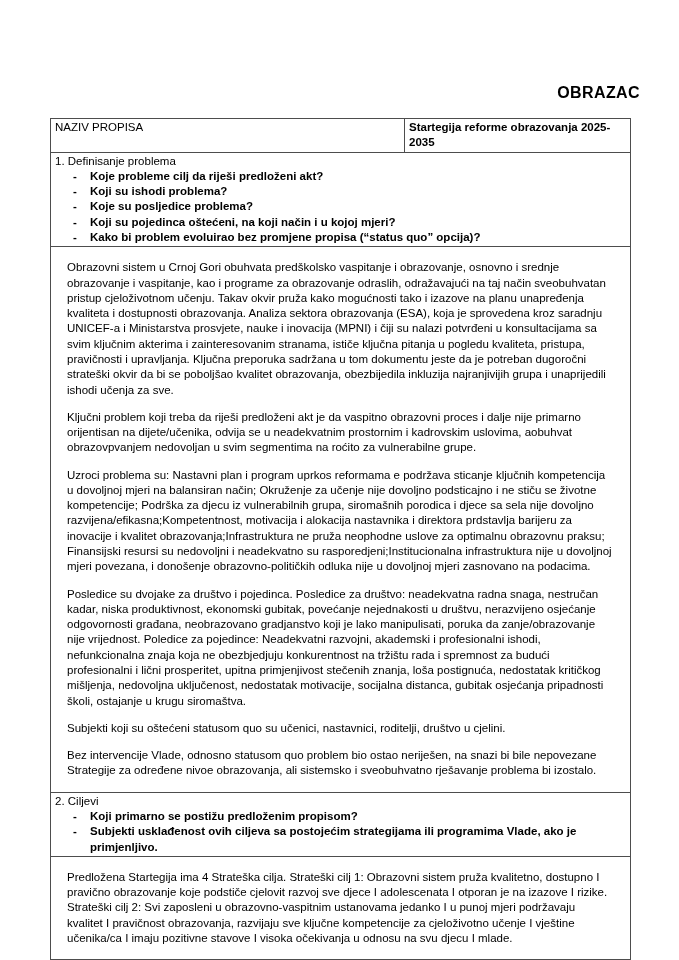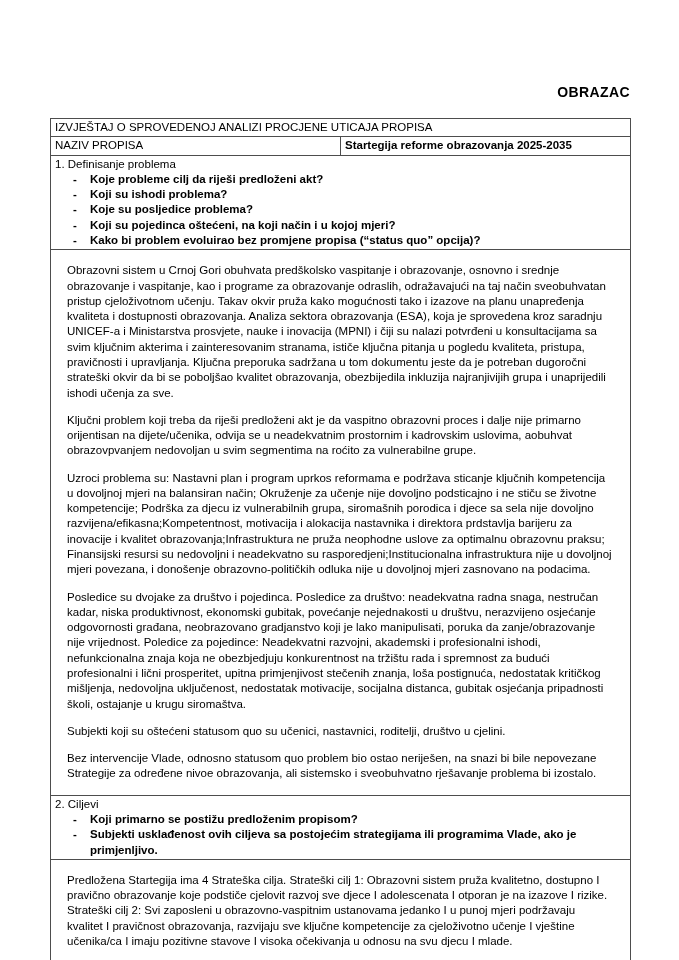--- a/index.html
+++ b/index.html
@@ -4,22 +4,22 @@
 <style>
   html, body { margin: 0; padding: 0; }
   body {
     width: 679px; height: 960px;
     background: #ffffff;
     font-family: "Liberation Sans", sans-serif;
     color: #000;
   }
   .page { position: relative; width: 679px; height: 960px; background: #fff; overflow: hidden; }
   .form-label {
-    position: absolute; top: 84px; right: 49px;
-    font-size: 14px; font-weight: bold; letter-spacing: 0.4px;
+    position: absolute; top: 84px; right: 39px;
+    font-size: 16px; font-weight: bold; letter-spacing: 0.4px;
   }
   table.doc {
     position: absolute; top: 118px; left: 50px;
     width: 581px; border-collapse: collapse;
     font-size: 11.5px; line-height: 1.33;
     table-layout: fixed;
   }
   table.doc td {
     border: 1px solid #4d4d4d;
     padding: 1px 4px;
@@ -36,23 +36,20 @@
 </style>
 </head>
 <body>
 
 <div class="page">
 
   <div class="form-label">OBRAZAC</div>
 
   <table class="doc">
     <tbody>
-      <tr>
-        <td colspan="2">IZVJEŠTAJ O SPROVEDENOJ ANALIZI PROCJENE UTICAJA PROPISA</td>
-      </tr>
 
 
       <tr>
         <td class="label-col">NAZIV PROPISA</td>
         <td class="bold">Startegija reforme obrazovanja 2025-2035</td>
       </tr>
 
       <tr>
         <td colspan="2">
           <div class="section-heading">1. Definisanje problema</div>

